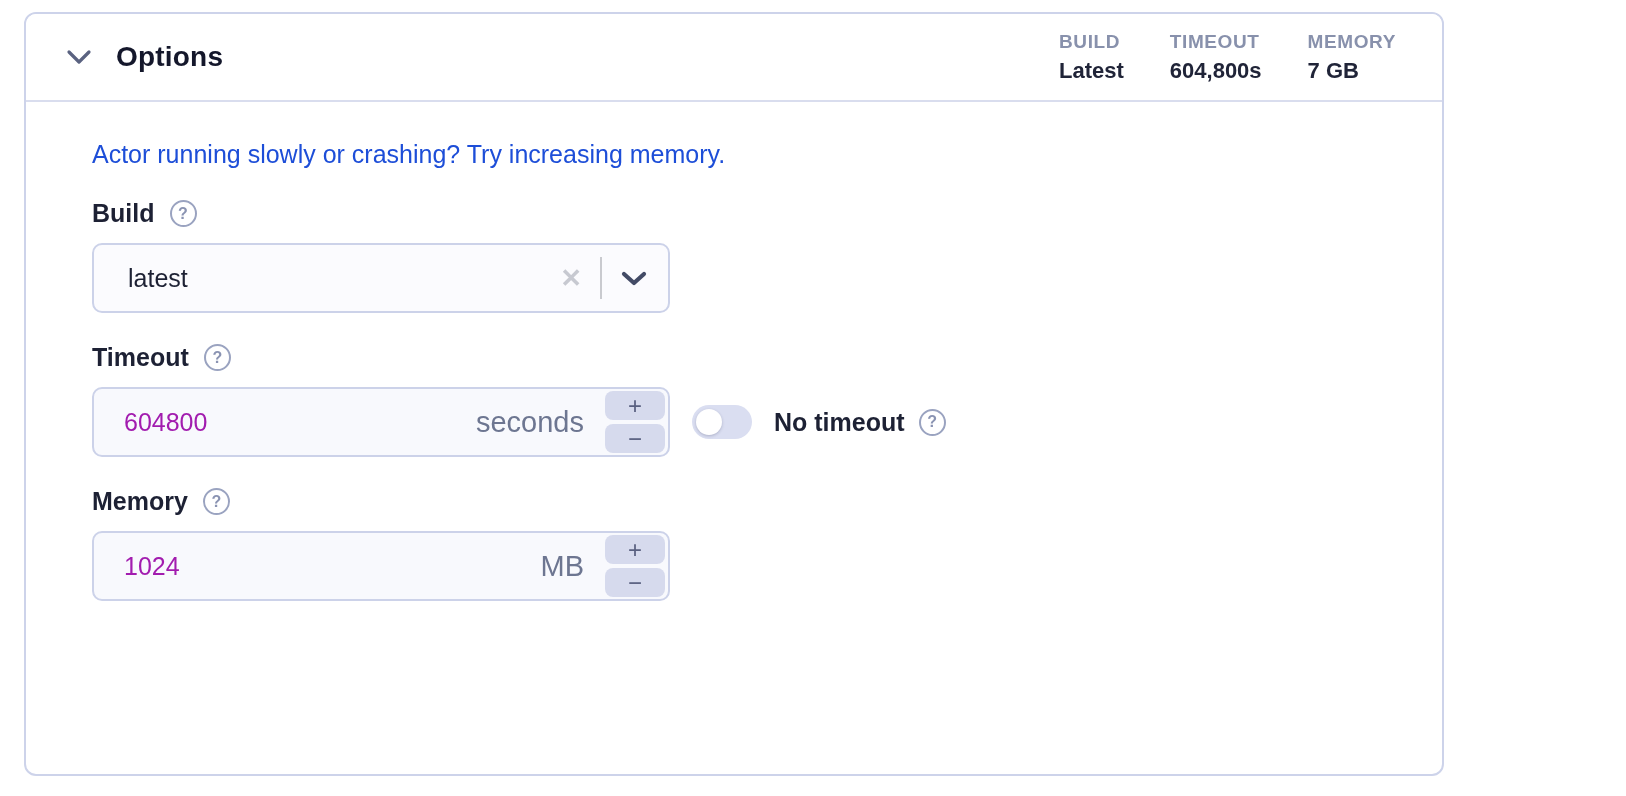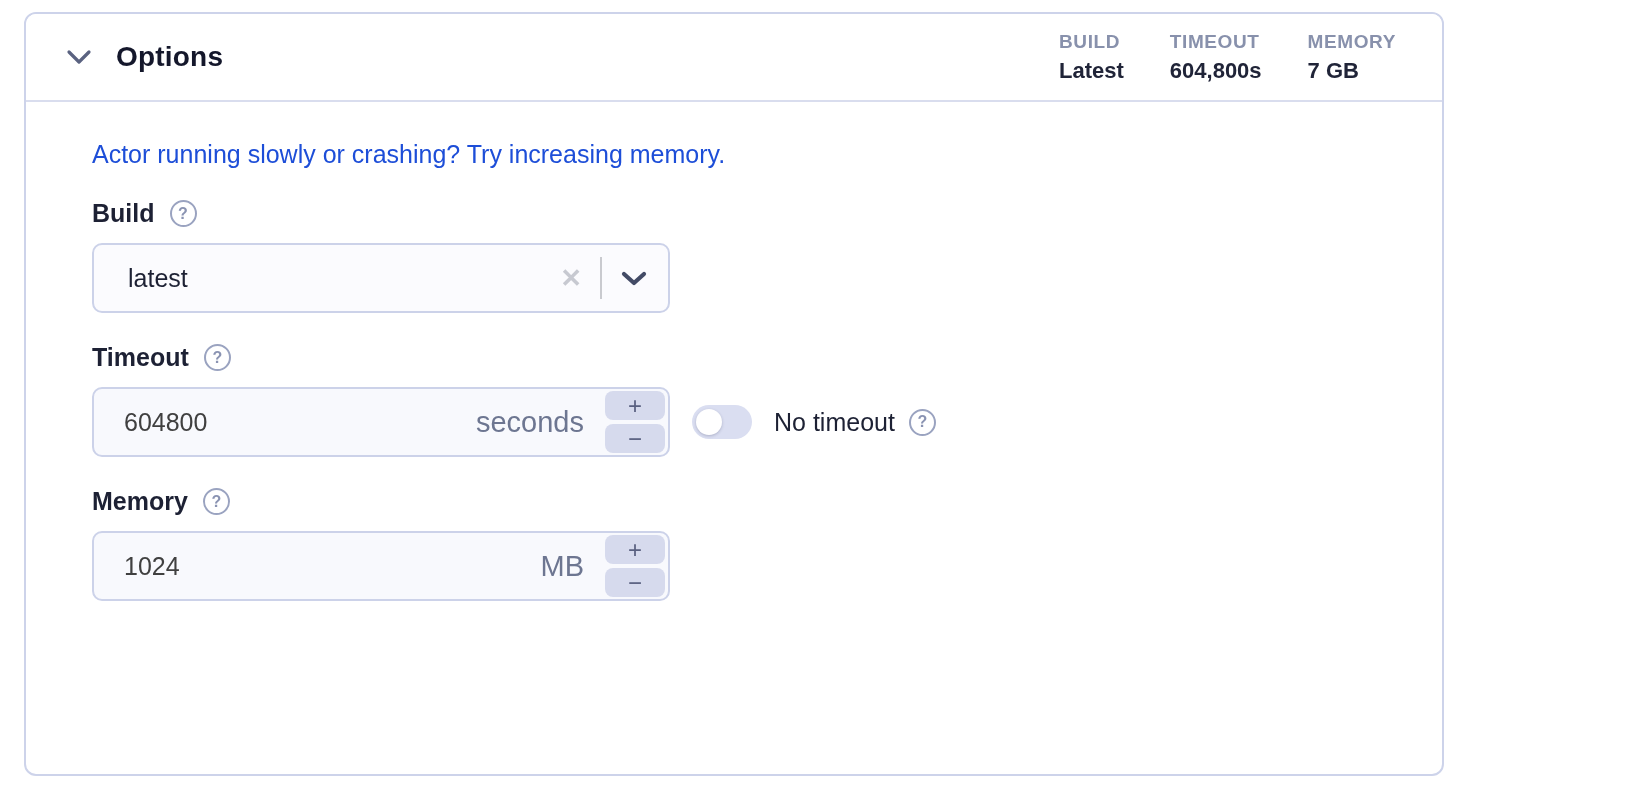--- a/index.html
+++ b/index.html
@@ -77,21 +77,21 @@
     display: flex; align-items: center;
   }
 
   .num-field-row { display: flex; align-items: center; }
   .num-input-wrap { position: relative; width: 578px; height: 70px; }
   .num-input {
     width: 100%; height: 100%;
     border: 2px solid #ccd2e9; border-radius: 10px;
     background: #f8f9fd;
     font-family: "Liberation Sans", sans-serif;
-    font-size: 25px; color: #404040;
+    font-size: 25px; color: #a21caf;
     padding: 0 160px 0 30px;
   }
   .unit-label {
     position: absolute; right: 86px; top: 50%; transform: translateY(-50%);
     font-size: 29px; color: #6d7691; pointer-events: none;
   }
   .steppers {
     position: absolute; right: 5px; top: 50%; transform: translateY(-50%);
     display: flex; flex-direction: column; gap: 4px;
   }
@@ -107,21 +107,21 @@
     width: 60px; height: 34px; border-radius: 17px;
     background: #dadef1; position: relative;
     margin-left: 22px; cursor: pointer;
     border: none; padding: 0; flex: none;
   }
   .toggle-knob {
     position: absolute; left: 4px; top: 4px;
     width: 26px; height: 26px; border-radius: 50%;
     background: #ffffff; box-shadow: 0 1px 3px rgba(40,45,80,0.25);
   }
-  .toggle-label { font-size: 25px; color: #1d2134; margin-left: 22px; }
+  .toggle-label { font-size: 25px; color: #1d2134; margin-left: 22px; font-weight: bold; }
   .toggle-help { margin-left: 14px; }
 
   .note { margin-top: 20px; font-size: 25px; color: #6d7691; line-height: 38px; }
 </style>
 </head>
 <body>
 
 <div class="panel">
 
   <div class="panel-header">

